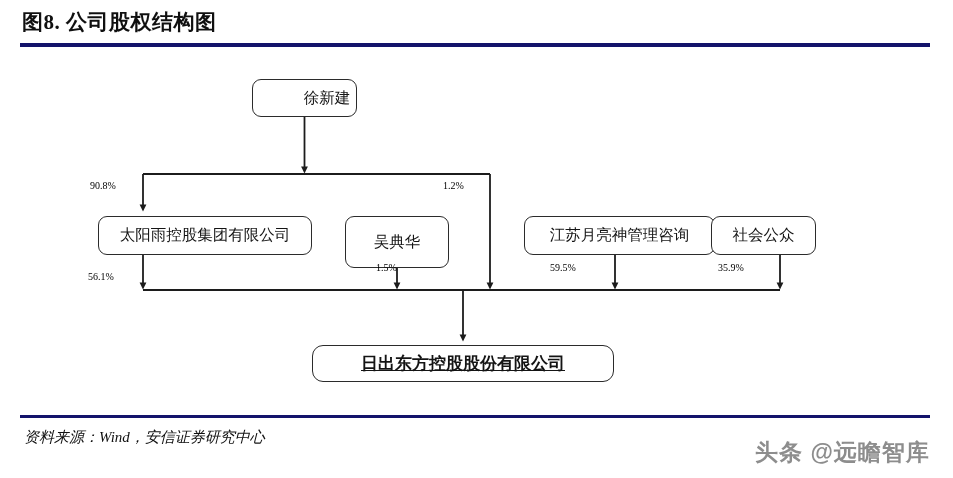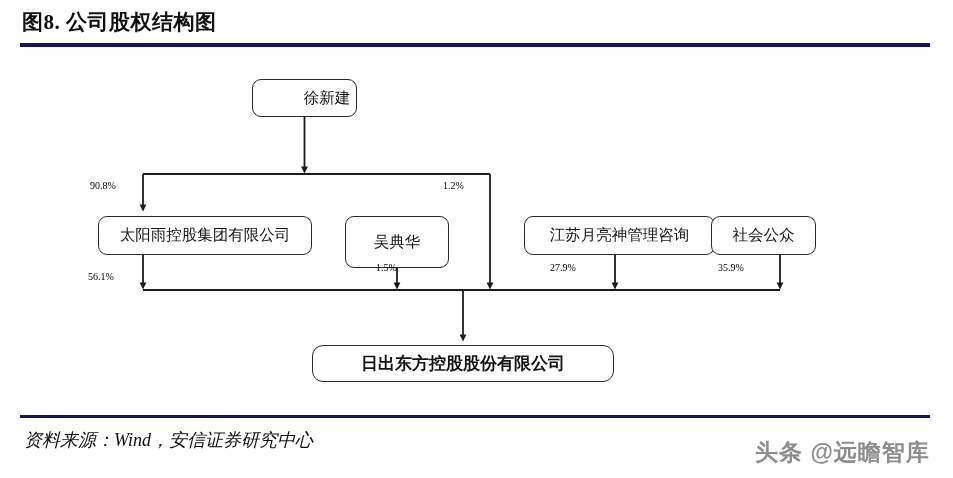--- a/index.html
+++ b/index.html
@@ -45,21 +45,21 @@
     width: 910px;
     height: 3px;
     background: #13136b;
   }
   #source-note {
     position: absolute;
     left: 24px;
     top: 428px;
     font-family: "Liberation Serif", "DejaVu Serif", serif;
     font-style: italic;
-    font-size: 18px;
+    font-size: 15px;
     color: #101010;
     white-space: nowrap;
   }
   #watermark {
     position: absolute;
     left: 755px;
     top: 437px;
     font-family: "Liberation Sans", "DejaVu Sans", sans-serif;
     font-size: 23px;
     font-weight: bold;
@@ -97,20 +97,21 @@
     font-size: 15.5px;
     color: #141414;
     white-space: nowrap;
     font-family: "Liberation Sans", "DejaVu Sans", sans-serif;
   }
   .node.emph {
     font-weight: bold;
     font-size: 17px;
     border-width: 1.8px;
     border-radius: 11px;
+    text-decoration: underline;
   }
 
   #node-root   { left: 252px; top: 29px;  width: 105px; height: 38px; padding-left: 45px; }
   #node-tyy    { left: 98px;  top: 166px; width: 214px; height: 39px; }
   #node-wdh    { left: 345px; top: 166px; width: 104px; height: 52px; }
   #node-jsyls  { left: 524px; top: 166px; width: 191px; height: 39px; text-align: center; }
   #node-public { left: 711px; top: 166px; width: 105px; height: 39px; }
   #node-target { left: 312px; top: 295px; width: 302px; height: 37px; }
 
   
@@ -178,21 +179,21 @@
     <div class="node" id="node-jsyls">江苏月亮神管理咨询</div>
 
     <div class="node" id="node-public">社会公众</div>
 
     <div class="node emph" id="node-target">日出东方控股股份有限公司</div>
 
     <div class="pct" id="pct-908">90.8%</div>
     <div class="pct" id="pct-12">1.2%</div>
     <div class="pct" id="pct-561">56.1%</div>
     <div class="pct" id="pct-15">1.5%</div>
-    <div class="pct" id="pct-06">27.9%</div>
+    <div class="pct" id="pct-06">59.5%</div>
     <div class="pct" id="pct-406">35.9%</div>
 
   </div>
 
   <div id="footer-rule"></div>
   <div id="source-note">资料来源：Wind，安信证券研究中心</div>
   <div id="watermark">头条 @远瞻智库</div>
 
 </div>
 

